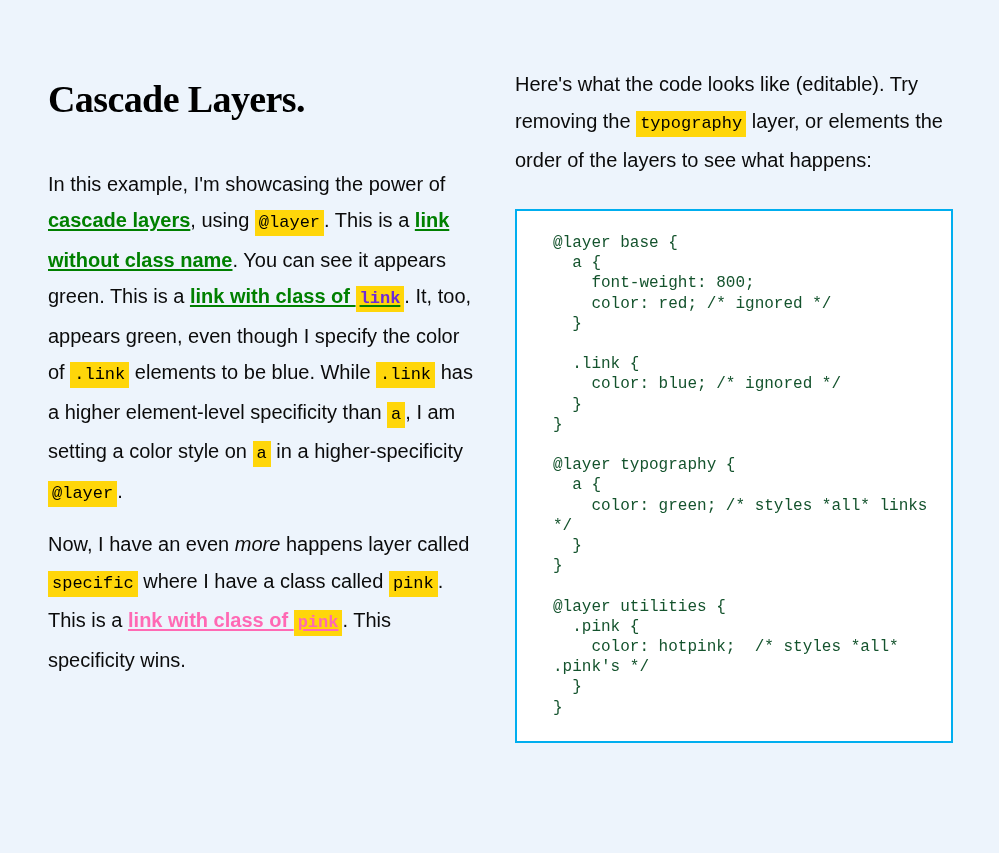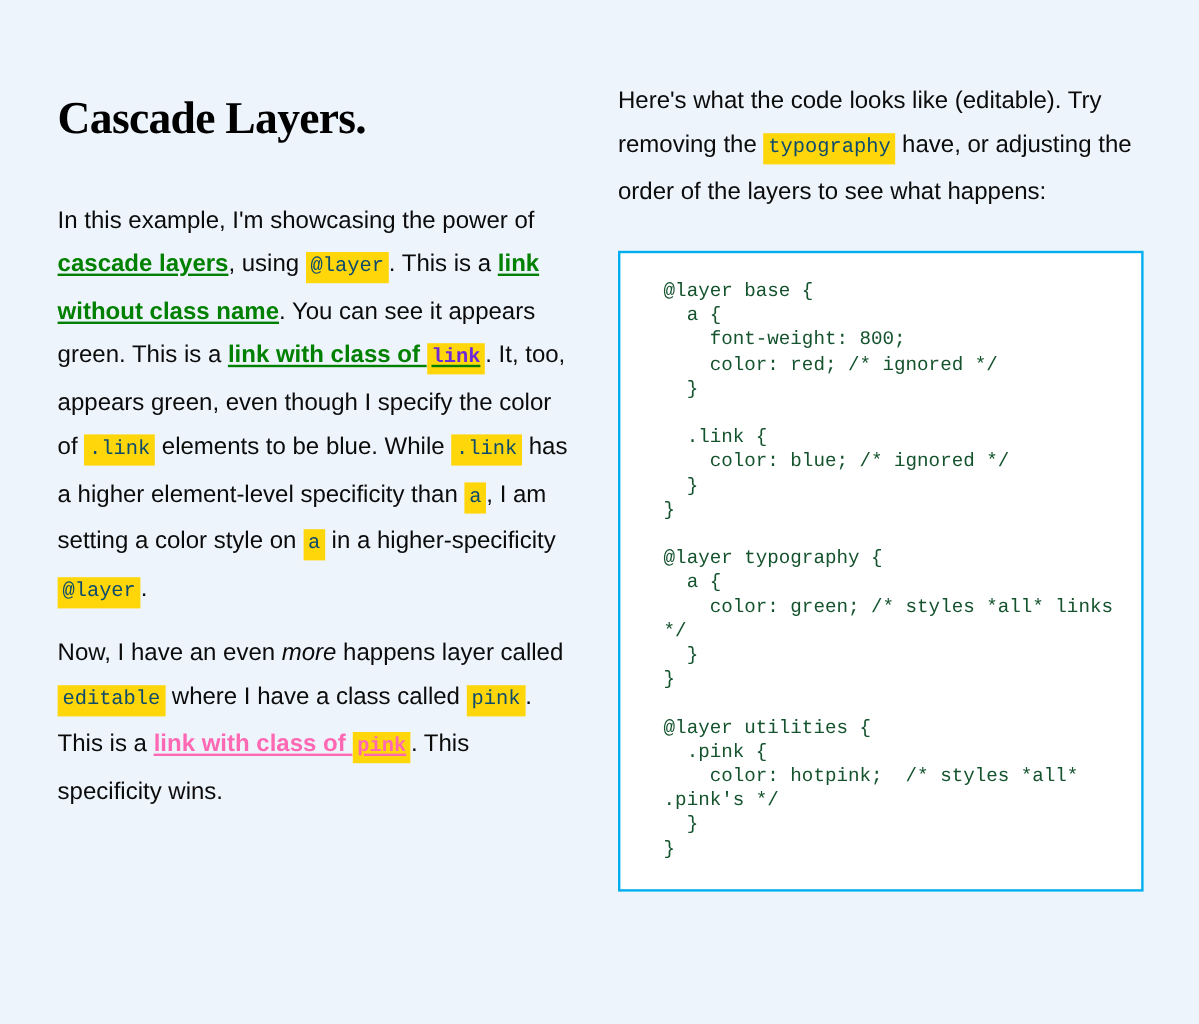--- a/index.html
+++ b/index.html
@@ -60,21 +60,21 @@
   .prose p:last-child {
     margin-bottom: 0;
   }
 
   
   .code-inline {
     font-family: "Liberation Mono", "DejaVu Sans Mono", monospace;
     background: #ffd60a;
     font-size: 17px;
     padding: 3px 4px 4px 4px;
-    color: #0c4a6e;
+    color: #000000;
     white-space: nowrap;
   }
 
   
   a {
     text-decoration: underline;
     text-underline-offset: 2px;
     text-decoration-thickness: 2px;
   }
   .link-green {
@@ -142,28 +142,28 @@
 
   <div class="col-left">
 
     <h1 class="page-title">Cascade Layers.</h1>
 
     <div class="prose">
 
       <p><span>In this example, I'm showcasing the power of </span><a href="#" class="link-green"><span>cascade layers</span></a><span>, using </span><code class="code-inline">@layer</code><span>. This is a </span><a href="#" class="link-green"><span>link without class name</span></a><span>. You can see it appears green. This is a </span><a href="#" class="link-green"><span>link with class of </span><code class="code-inline">link</code></a><span>. It, too, appears green, even though I specify the color of </span><code class="code-inline">.link</code><span> elements to be blue. While </span><code class="code-inline">.link</code><span> has a higher element-level specificity than </span><code class="code-inline">a</code><span>, I am setting a color style on </span><code class="code-inline">a</code><span> in a higher-specificity </span><code class="code-inline">@layer</code><span>.</span></p>
 
 
-      <p><span>Now, I have an even </span><em>more</em><span> happens layer called </span><code class="code-inline">editable</code><span> where I have a class called </span><code class="code-inline">pink</code><span>. This is a </span><a href="#" class="link-pink"><span>link with class of </span><code class="code-inline">pink</code></a><span>. This specificity wins.</span></p>
+      <p><span>Now, I have an even </span><em>more</em><span> happens layer called </span><code class="code-inline">specific</code><span> where I have a class called </span><code class="code-inline">pink</code><span>. This is a </span><a href="#" class="link-pink"><span>link with class of </span><code class="code-inline">pink</code></a><span>. This specificity wins.</span></p>
 
     </div>
   </div>
 
   <div class="col-right">
 
-    <p class="intro"><span>Here's what the code looks like (editable). Try removing the </span><code class="code-inline">typography</code><span> have, or adjusting the order of the layers to see what happens:</span></p>
+    <p class="intro"><span>Here's what the code looks like (editable). Try removing the </span><code class="code-inline">typography</code><span> layer, or elements the order of the layers to see what happens:</span></p>
 
     <div class="code-panel">
       <pre contenteditable="true" spellcheck="false" style="">@layer base {
   a {
     font-weight: 800;
     color: red; /* ignored */
   }
 
   .link {
     color: blue; /* ignored */

